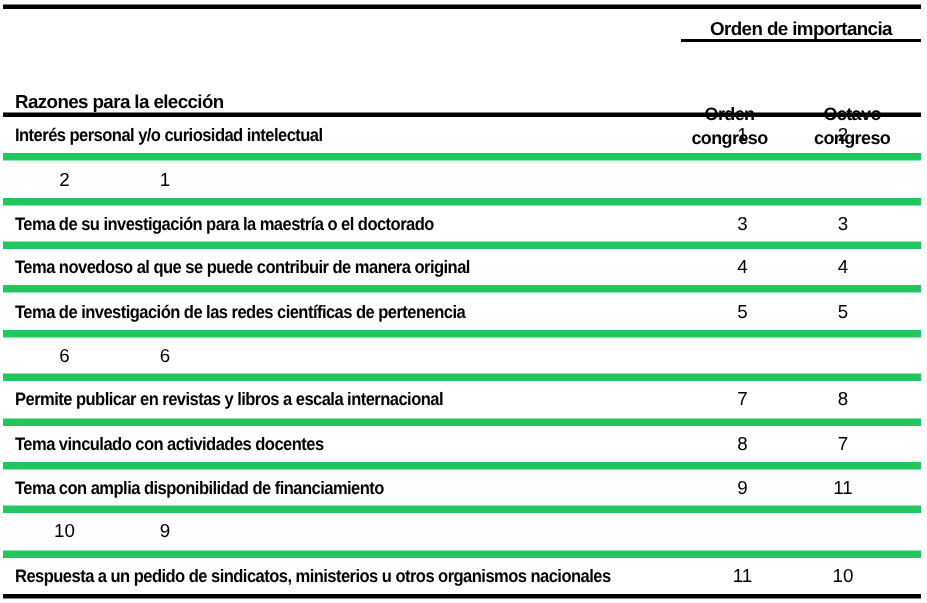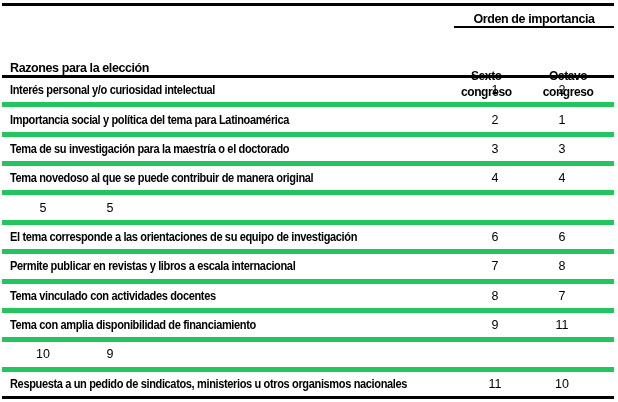--- a/index.html
+++ b/index.html
@@ -53,64 +53,63 @@
   <div class="tbl">
 
     <div class="thead">
       <div class="th-reason">
         <span class="cond">Razones para la elección</span>
       </div>
       <div class="th-group">
         <div class="group-title">Orden de importancia</div>
         <div class="subs">
           <div class="sub sub-a">
-            <div>Sexto</div>
+            <div>Orden</div>
             <div>congreso</div>
           </div>
           <div class="sub sub-b">
             <div>Octavo</div>
             <div>congreso</div>
           </div>
           <div class="spacer"></div>
         </div>
       </div>
     </div>
 
     <div class="tbody">
       <div class="row">
         <div class="cell-reason"><span class="cond">Interés personal y/o curiosidad intelectual</span></div>
         <div class="cell-a">1</div>
         <div class="cell-b">2</div>
         <div class="spacer"></div>
       </div>
       <div class="row">
-        <div class="cell-reason"><span class="cond">Importancia social y política del tema para Latinoamérica</span></div>
         <div class="cell-a">2</div>
         <div class="cell-b">1</div>
         <div class="spacer"></div>
       </div>
       <div class="row">
         <div class="cell-reason"><span class="cond">Tema de su investigación para la maestría o el doctorado</span></div>
         <div class="cell-a">3</div>
         <div class="cell-b">3</div>
         <div class="spacer"></div>
       </div>
       <div class="row">
         <div class="cell-reason"><span class="cond">Tema novedoso al que se puede contribuir de manera original</span></div>
         <div class="cell-a">4</div>
         <div class="cell-b">4</div>
         <div class="spacer"></div>
       </div>
       <div class="row">
+        <div class="cell-reason"><span class="cond">Tema de investigación de las redes científicas de pertenencia</span></div>
         <div class="cell-a">5</div>
         <div class="cell-b">5</div>
         <div class="spacer"></div>
       </div>
       <div class="row">
-        <div class="cell-reason"><span class="cond">El tema corresponde a las orientaciones de su equipo de investigación</span></div>
         <div class="cell-a">6</div>
         <div class="cell-b">6</div>
         <div class="spacer"></div>
       </div>
       <div class="row">
         <div class="cell-reason"><span class="cond">Permite publicar en revistas y libros a escala internacional</span></div>
         <div class="cell-a">7</div>
         <div class="cell-b">8</div>
         <div class="spacer"></div>
       </div>

